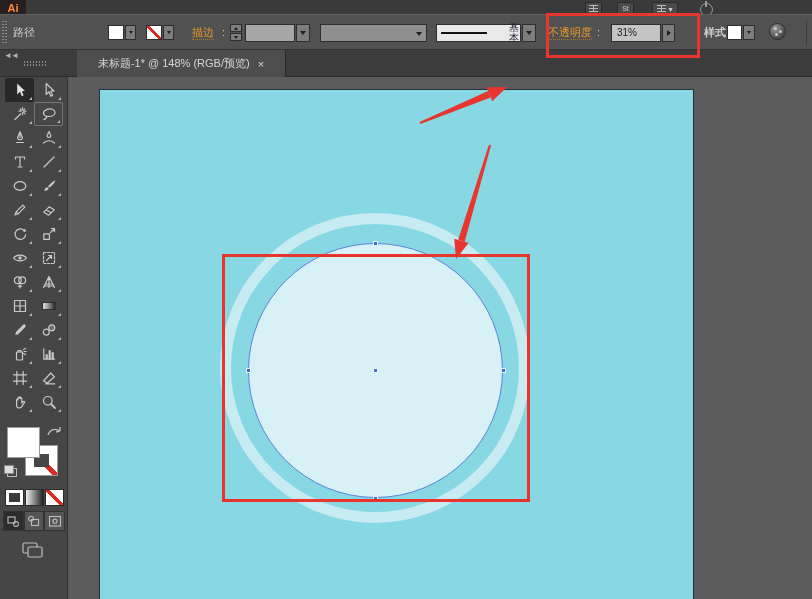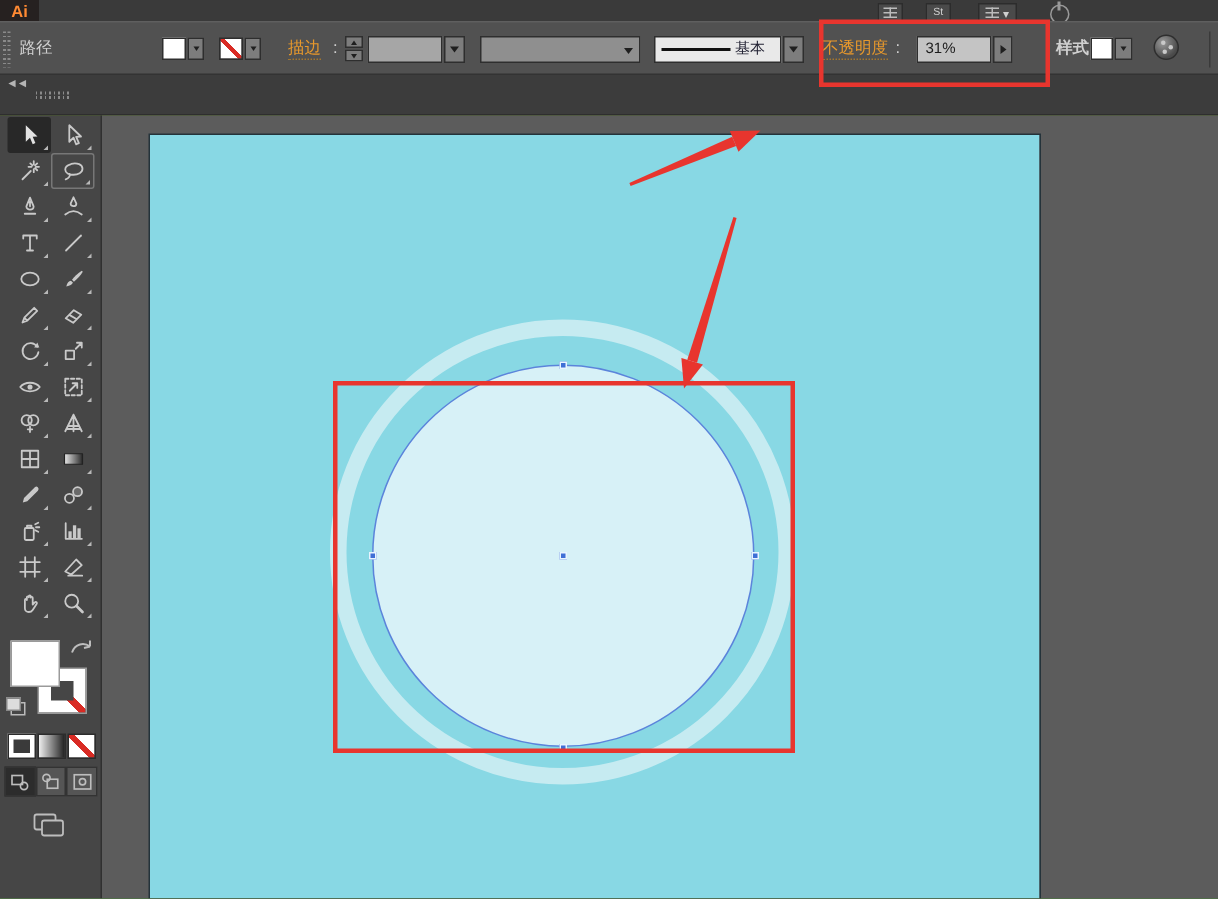--- a/index.html
+++ b/index.html
@@ -39,21 +39,21 @@
           display:flex;align-items:center;justify-content:center;}
   .field{box-sizing:border-box;background:#a6a6a6;border:1px solid #2e2e2e;}
   .tri-down{width:0;height:0;border-left:3.5px solid transparent;border-right:3.5px solid transparent;border-top:4px solid #1f1f1f;}
   .tri-up{width:0;height:0;border-left:3.5px solid transparent;border-right:3.5px solid transparent;border-bottom:4px solid #1f1f1f;}
   .tri-right{width:0;height:0;border-top:3.5px solid transparent;border-bottom:3.5px solid transparent;border-left:4.5px solid #1f1f1f;}
   .stepper{display:flex;flex-direction:column;gap:1px;}
   .step-btn{width:12px;height:8px;background:#7d7d7d;border:1px solid #2e2e2e;box-sizing:border-box;
             display:flex;align-items:center;justify-content:center;}
   .step-btn .tri-up{border-bottom-width:3px;border-left-width:2.5px;border-right-width:2.5px;}
   .step-btn .tri-down{border-top-width:3px;border-left-width:2.5px;border-right-width:2.5px;}
-  .brush-field{background:#e9e9e9;display:flex;align-items:center;gap:3px;padding:0 4px;}
+  .brush-field{background:#e9e9e9;display:flex;align-items:center;gap:22px;padding:0 4px;}
   .brush-line{flex:0 0 46px;height:2.5px;background:#111;}
   .brush-text{font-size:10px;color:#223;line-height:10px;}
   .op-field{background:#c4c4c4;font-size:10px;color:#1c1c1c;line-height:16px;padding-left:5px;}
   .color-wheel{width:17px;height:17px;border-radius:50%;
                background:radial-gradient(circle at 35% 30%,#9a9a9a,#4a4a4a 70%);
                border:1px solid #2e2e2e;box-sizing:border-box;position:relative;}
   .color-wheel i{position:absolute;width:3px;height:3px;border-radius:50%;background:#c9c9c9;}
   .cb-sep{width:1px;height:24px;background:#3a3a3a;}
   
   .tabbar{position:absolute;left:0;top:50px;width:812px;height:27px;background:#3c3c3c;
@@ -182,20 +182,24 @@
       <i style="left:4px;top:3px;"></i>
         <i style="left:9px;top:6px;"></i>
         <i style="left:5px;top:9px;"></i>
     </div>
     <div class="cb cb-sep" style="left:806px;top:6px;"></div>
   </div>
 
   <div class="tabbar">
     <span class="collapse-btn">◄◄</span>
     <span class="grip-h"></span>
+    <div class="doc-tab">
+      <span>未标题-1* @ 148% (RGB/预览)</span>
+      <span class="tab-close">×</span>
+    </div>
   </div>
 
   <div class="toolpanel">
     <div class="tools-grid">
         <div class="tool-cell active">
           <svg class="ticon" viewBox="0 0 16 16">
             <path d="M5.2 1.5 L5.2 12.5 L8 9.8 L9.8 14.2 L11.6 13.4 L9.8 9.2 L13 9 Z" fill="#e2e2e2" stroke="none"></path>
           </svg>
         </div>
         <div class="tool-cell">

